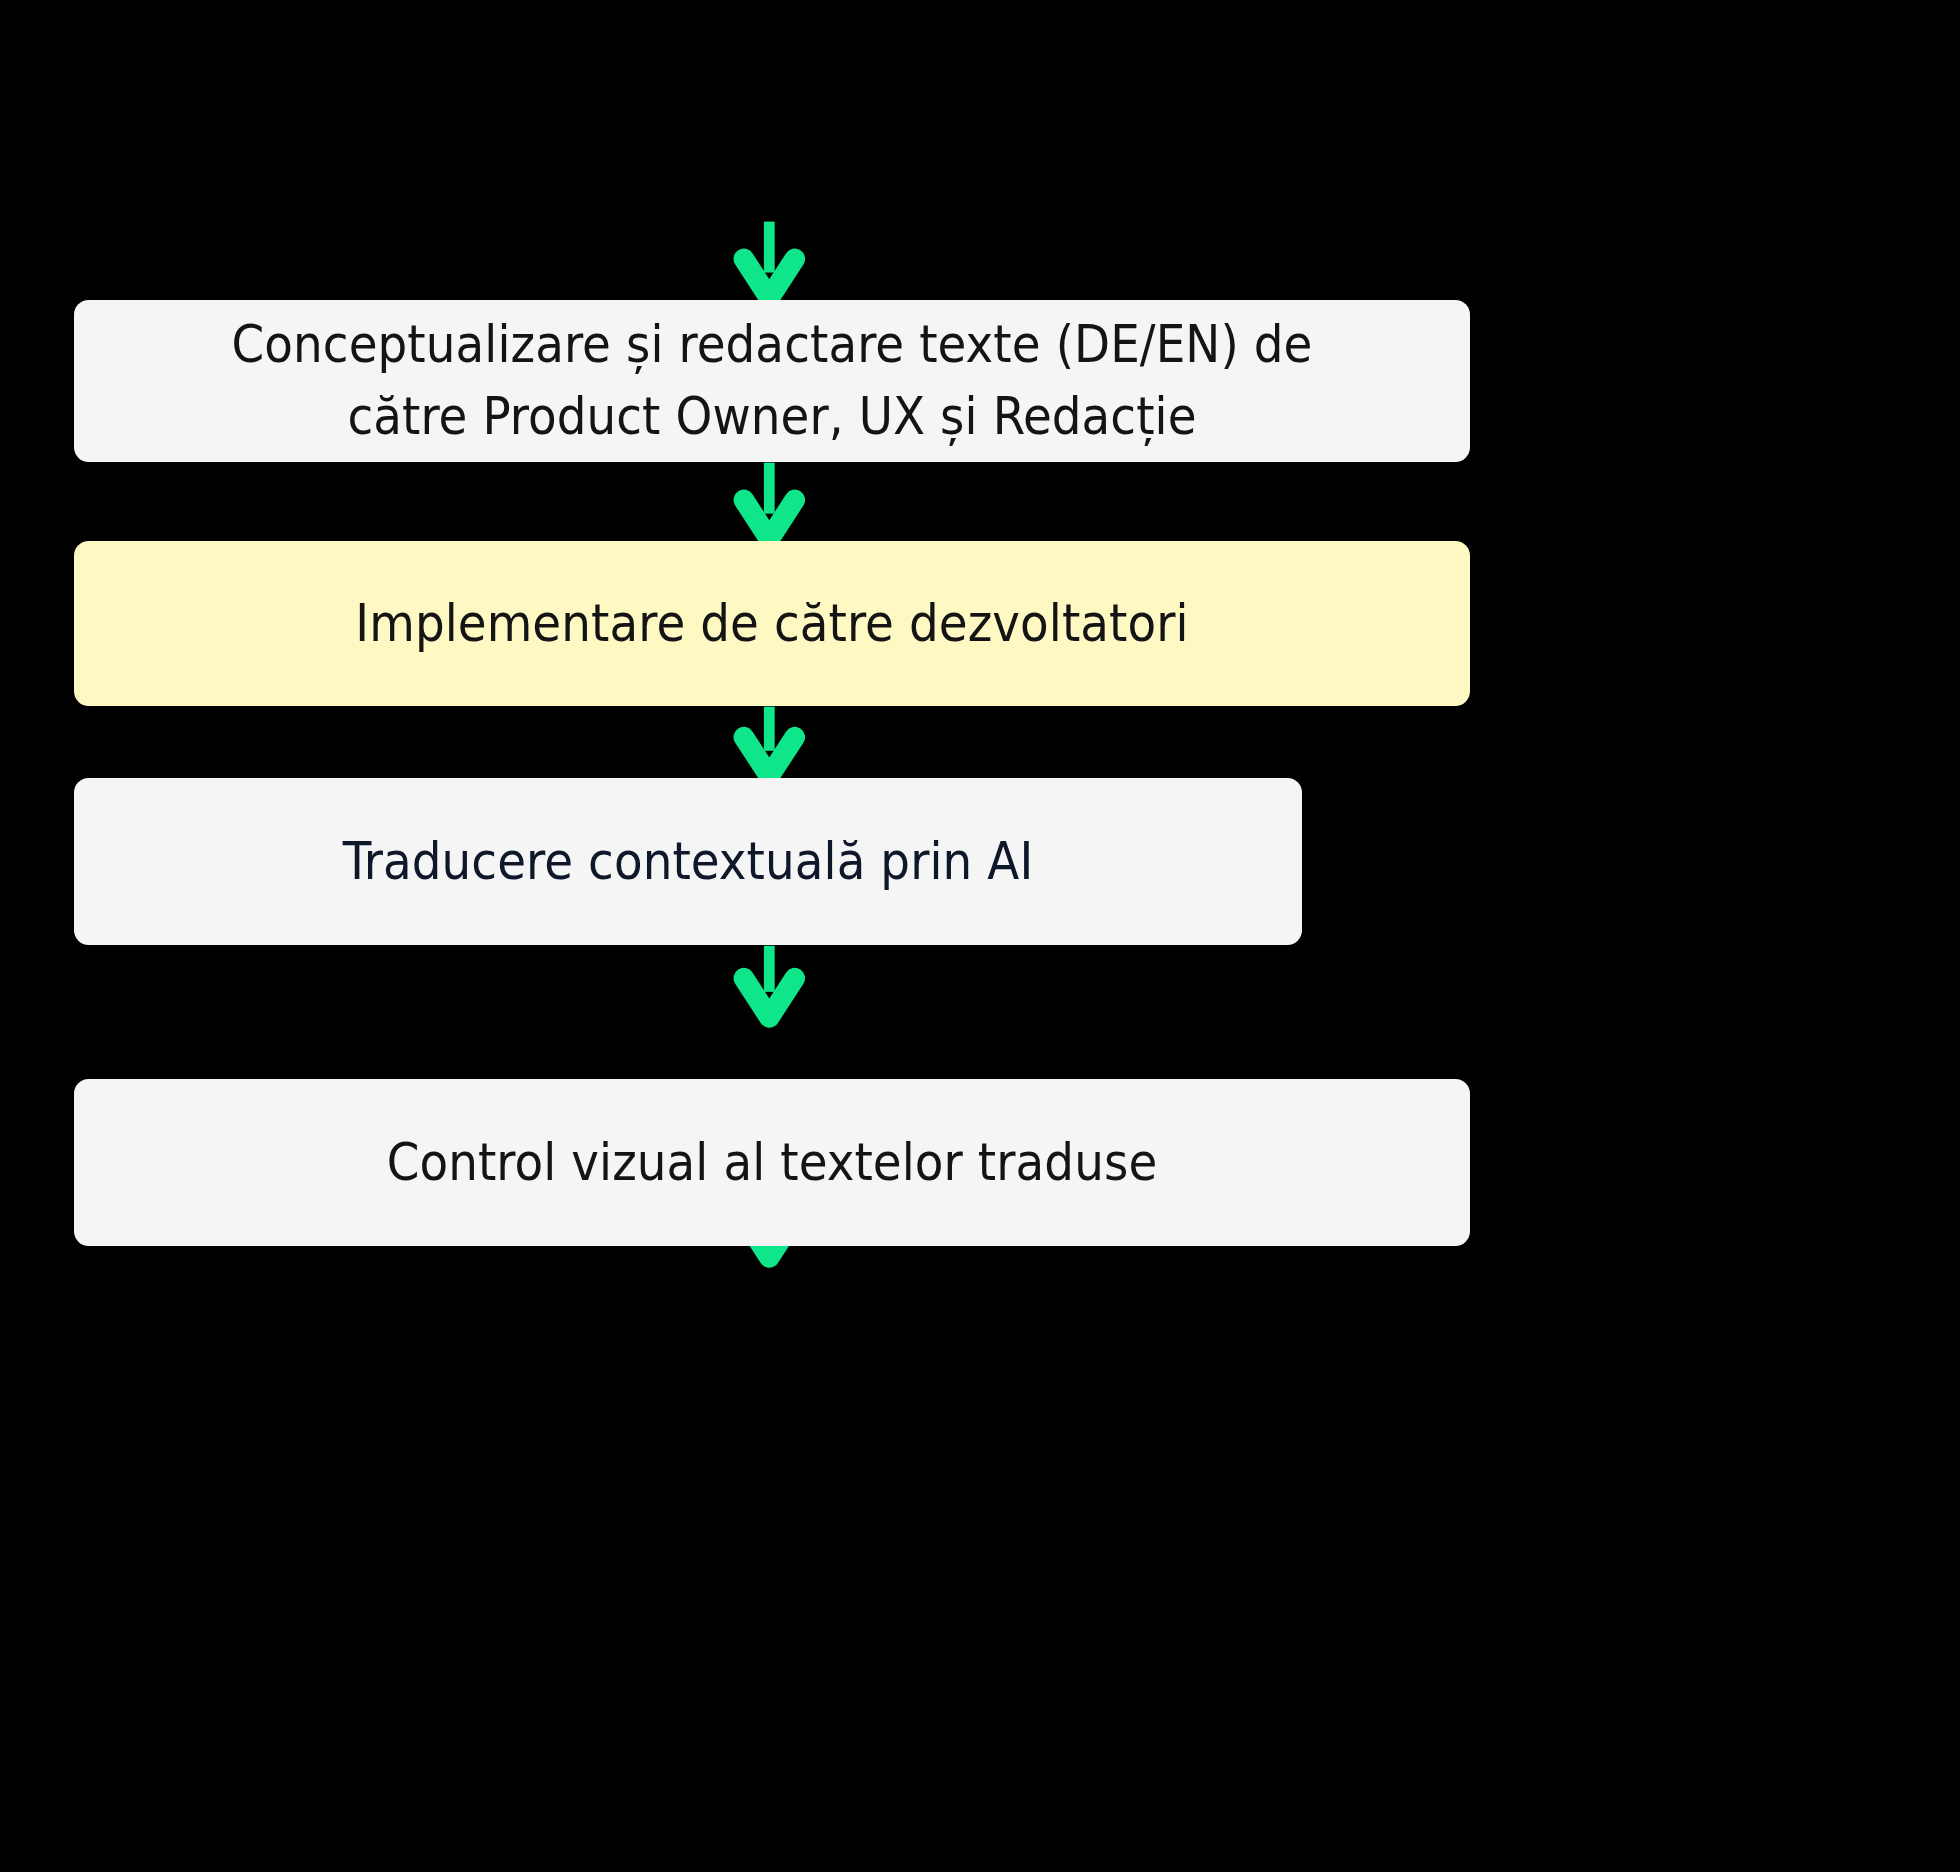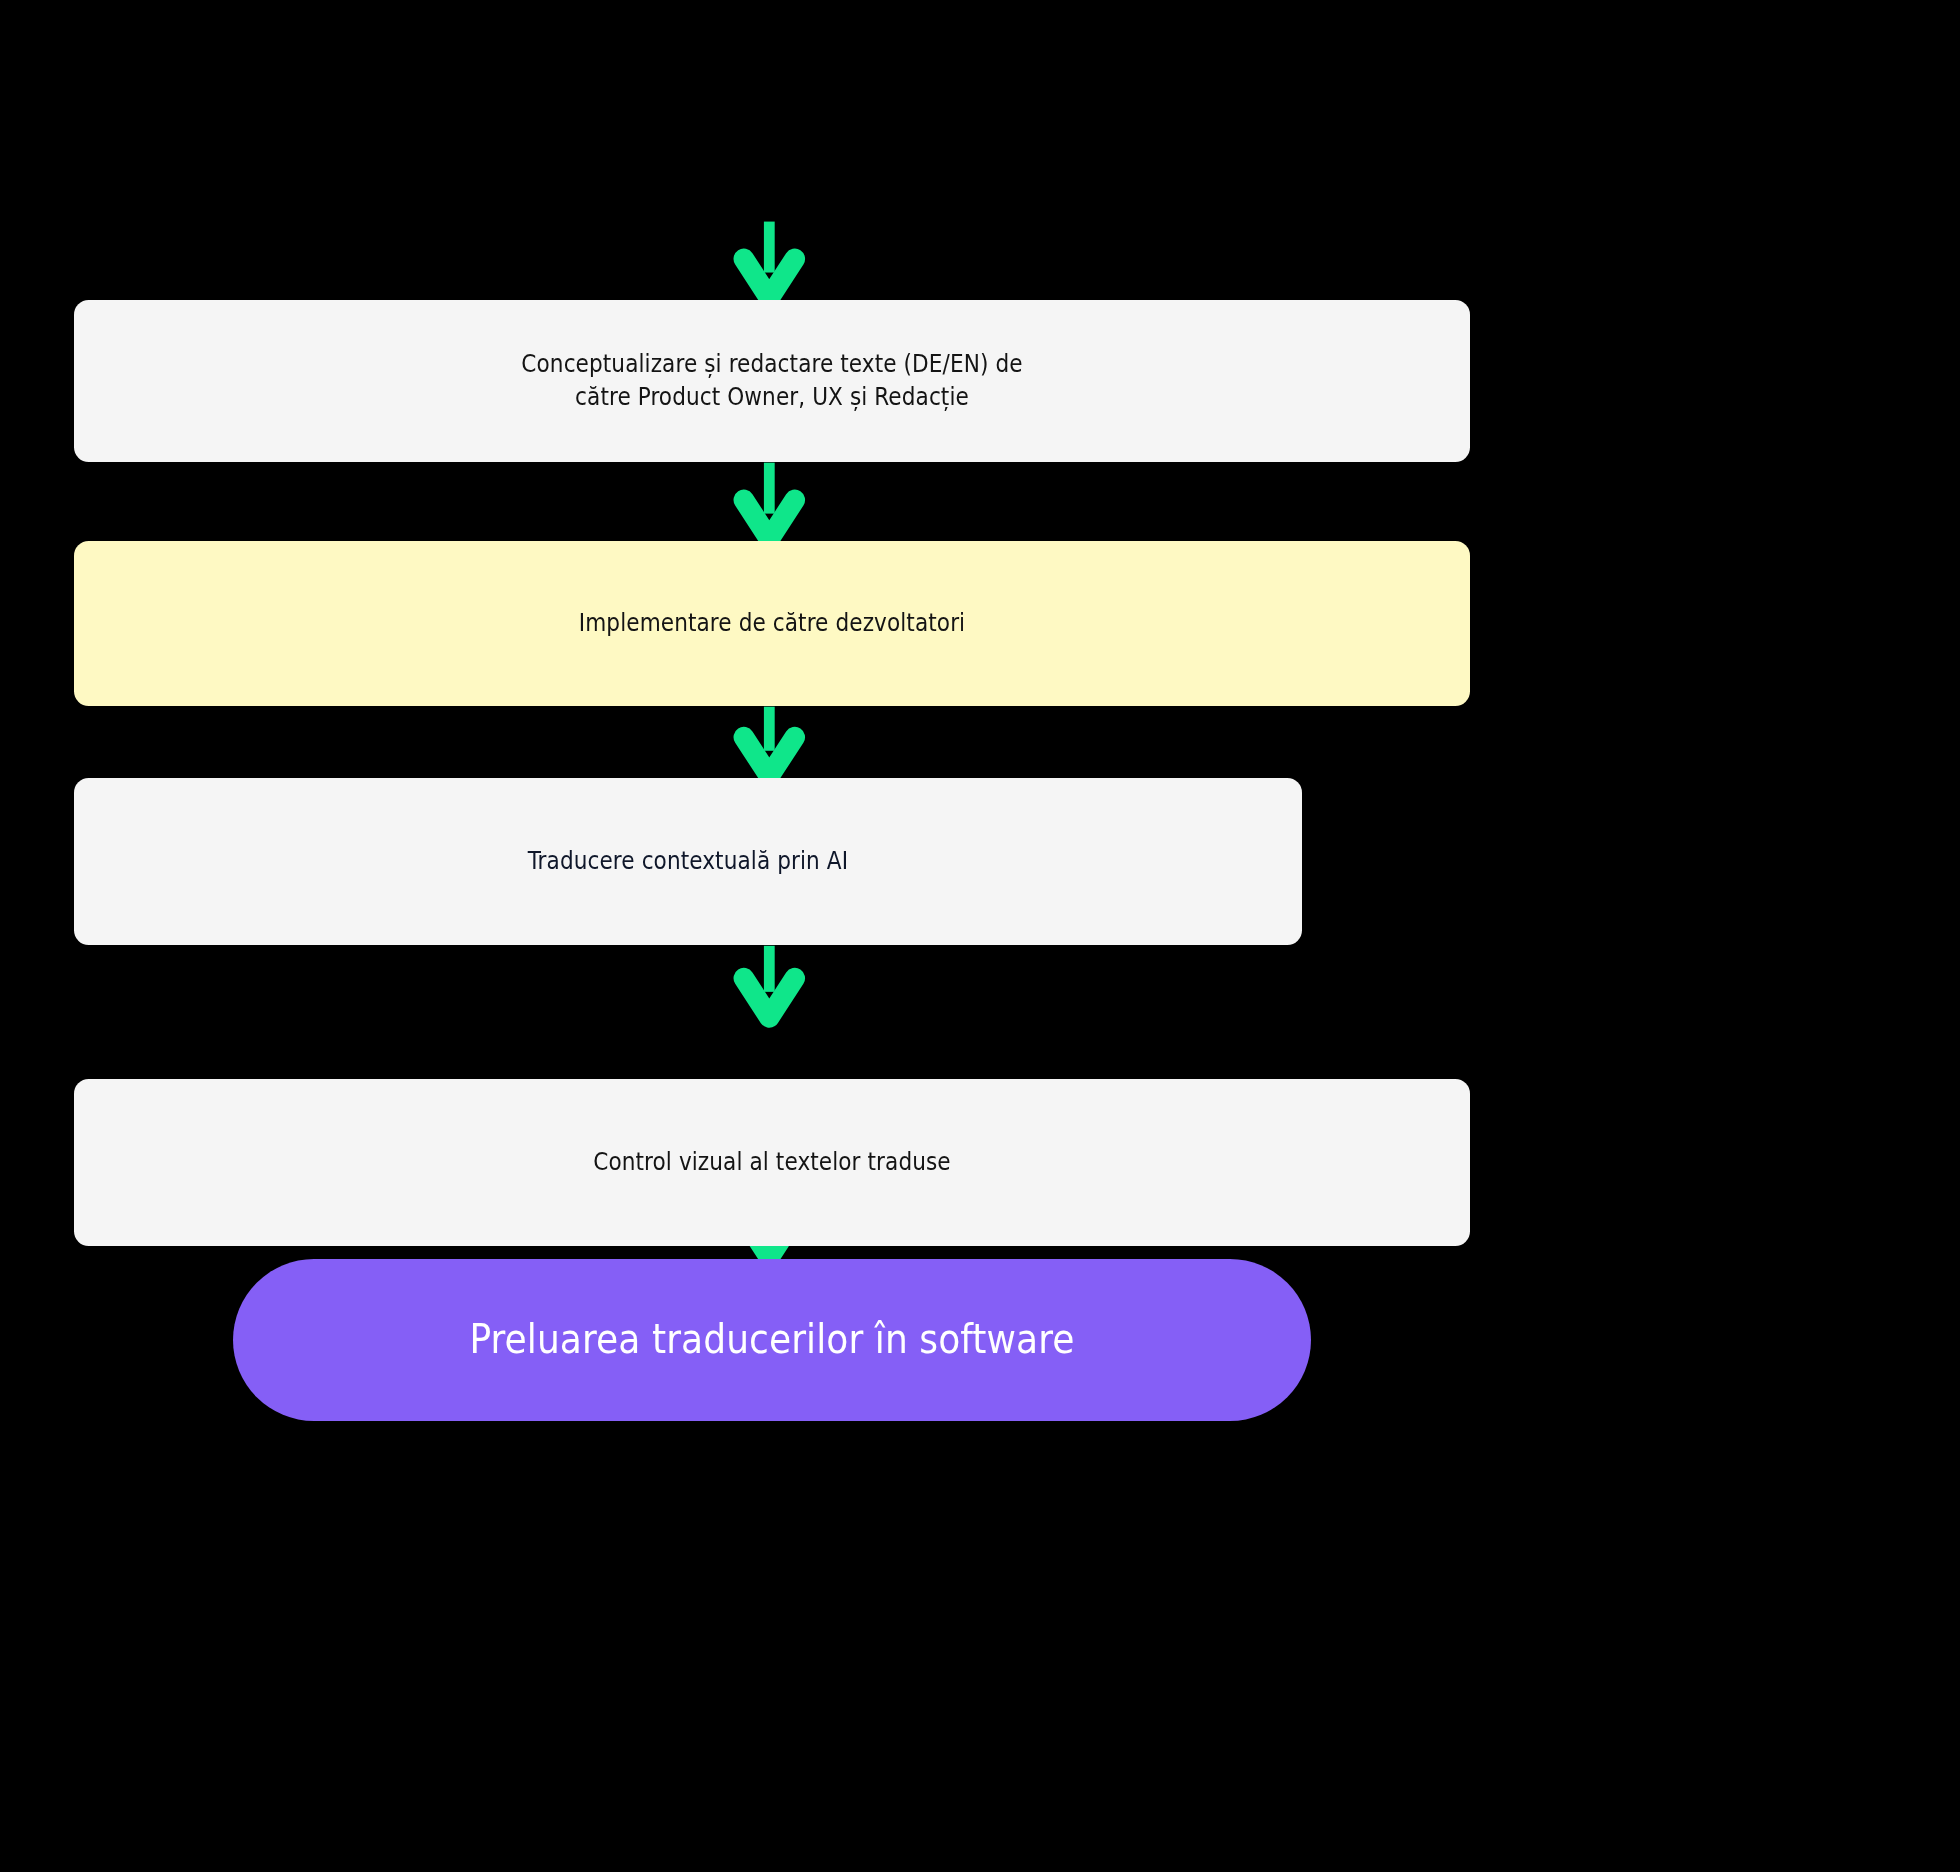--- a/index.html
+++ b/index.html
@@ -37,21 +37,21 @@
     border-radius: 9801px;
     font-size: 40px;
     font-weight: 400;
     letter-spacing: 0.1px;
   }
 
   .node.process {
     background: #F5F5F5;
     color: #141414;
     border-radius: 14.7px;
-    font-size: 24px;
+    font-size: 52px;
     font-weight: 400;
     letter-spacing: 0.1px;
   }
 
   .node .label {
     display: block;
     padding: 0 39px;
     white-space: pre-line;
   }
 
@@ -105,18 +105,15 @@
   </div>
 
   <div class="node process" style="left: 74px; top: 778px; width: 1228px; height: 167px; background: rgb(245, 245, 245); color: #0f172a;">
     <span class="label">Traducere contextuală prin AI</span>
   </div>
 
   <div class="node process" style="left: 74px; top: 1079px; width: 1396px; height: 167px; background: rgb(245, 245, 245); color: rgb(20, 20, 20);">
     <span class="label">Control vizual al textelor traduse</span>
   </div>
 
-  <div class="node terminal" style="left: 233px; top: 1259px; width: 1078px; height: 162px; background: rgb(133, 95, 246); color: rgb(255, 255, 255);">
-    <span class="label">Preluarea traducerilor în software</span>
-  </div>
 
 </div>
 
 
 </body></html>

